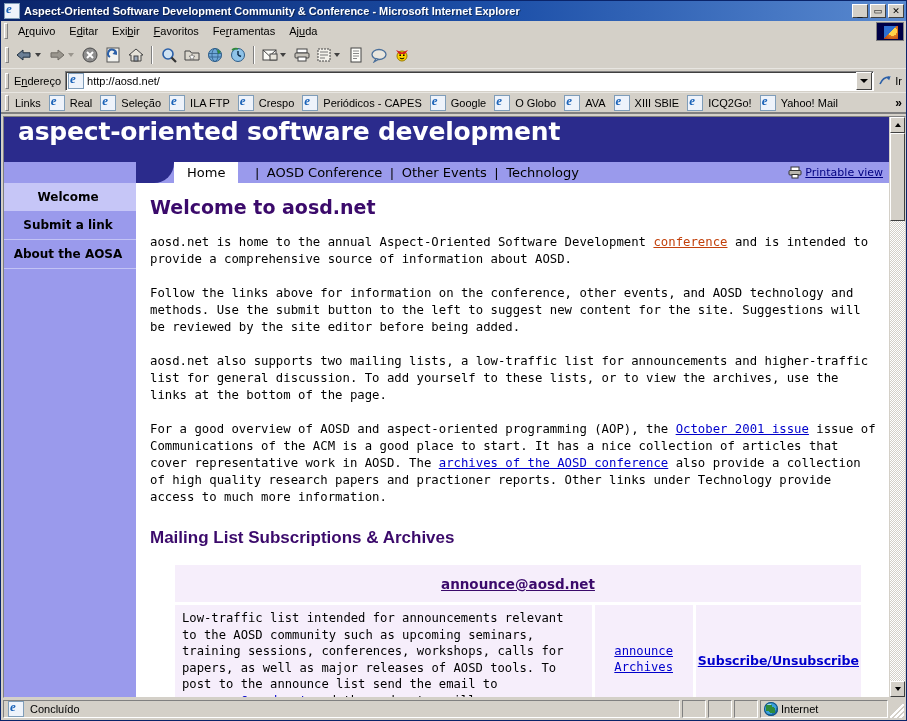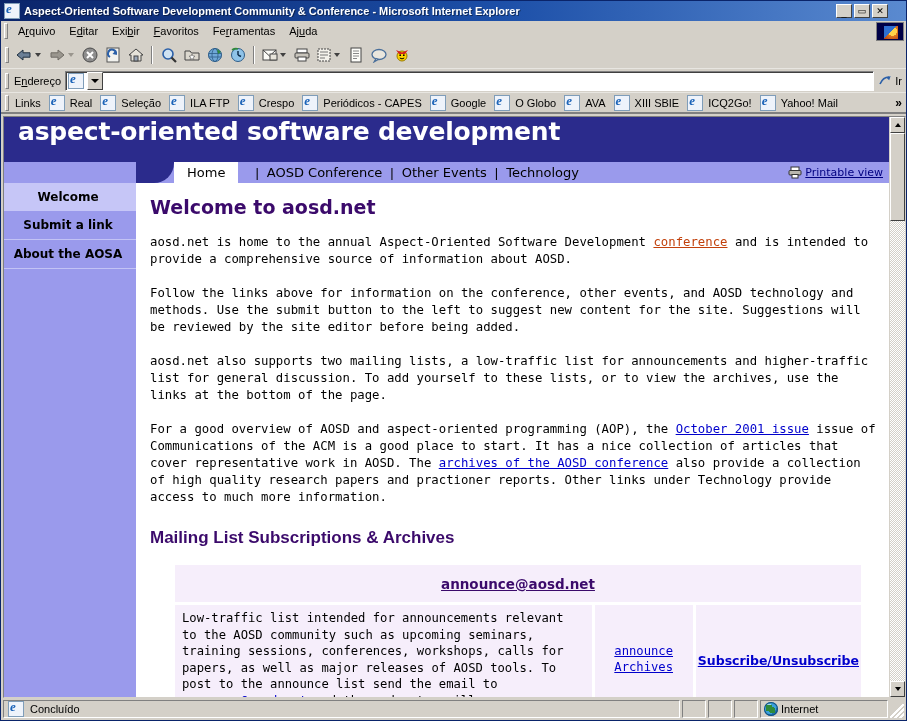--- a/index.html
+++ b/index.html
@@ -18,21 +18,21 @@
     background: #d4d0c8;
     border: 1px solid #0a246a;
     display: flex; flex-direction: column;
   }
 
   
   #titlebar {
     height: 20px; flex: none;
     background: linear-gradient(to right, #0a246a 0%, #1c4fa8 55%, #5a8ad0 100%);
     display: flex; align-items: center;
-    padding: 0 18px 0 3px;
+    padding: 0 2px 0 3px;
     color: #ffffff;
   }
   #titlebar .ie-logo {
     width: 16px; height: 16px; flex: none; margin-right: 4px;
     position: relative;
     background: #eef3fb;
     border: 1px solid #7f9db9;
   }
   #titlebar .ie-logo::after {
     content: "e";
@@ -597,20 +597,21 @@
           </svg>
       </span>
     </span>
   </div>
 
   <div id="addressbar">
     <span class="gripper"></span>
     <span id="addr-label">E<u>n</u>dereço</span>
     <span id="addr-field">
       <span class="mini-ie"></span>
+      <span id="addr-text" title="http://aosd.net/">http://aosd.net/</span>
       <span id="addr-drop"></span>
     </span>
     <span id="go-btn">
       <span class="ico">
         <svg width="15" height="14" viewBox="0 0 15 14">
             <path d="M2 10 Q5 3 11 3" fill="none" stroke="#2a5fa8" stroke-width="1.6"></path>
             <path d="M12.6 2 L11.2 6.2 L8.2 3.6 Z" fill="#2a5fa8"></path>
           </svg>
       </span>
       <span>Ir</span>

